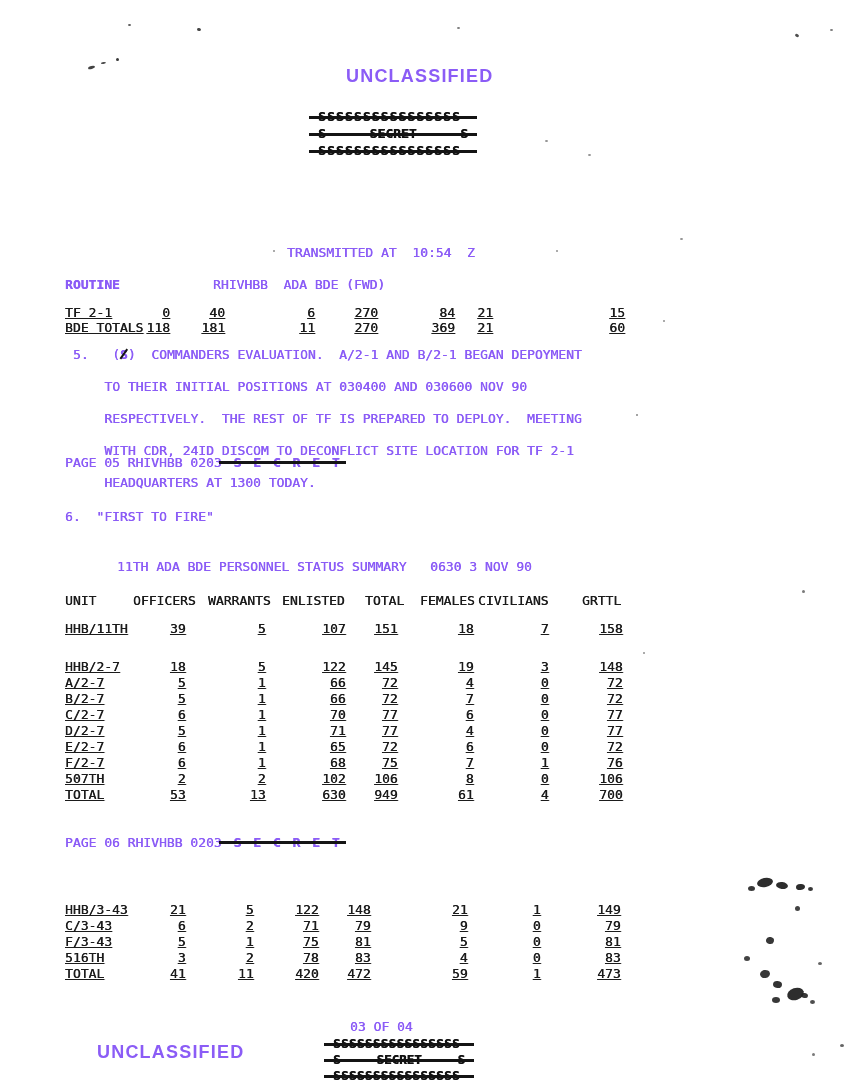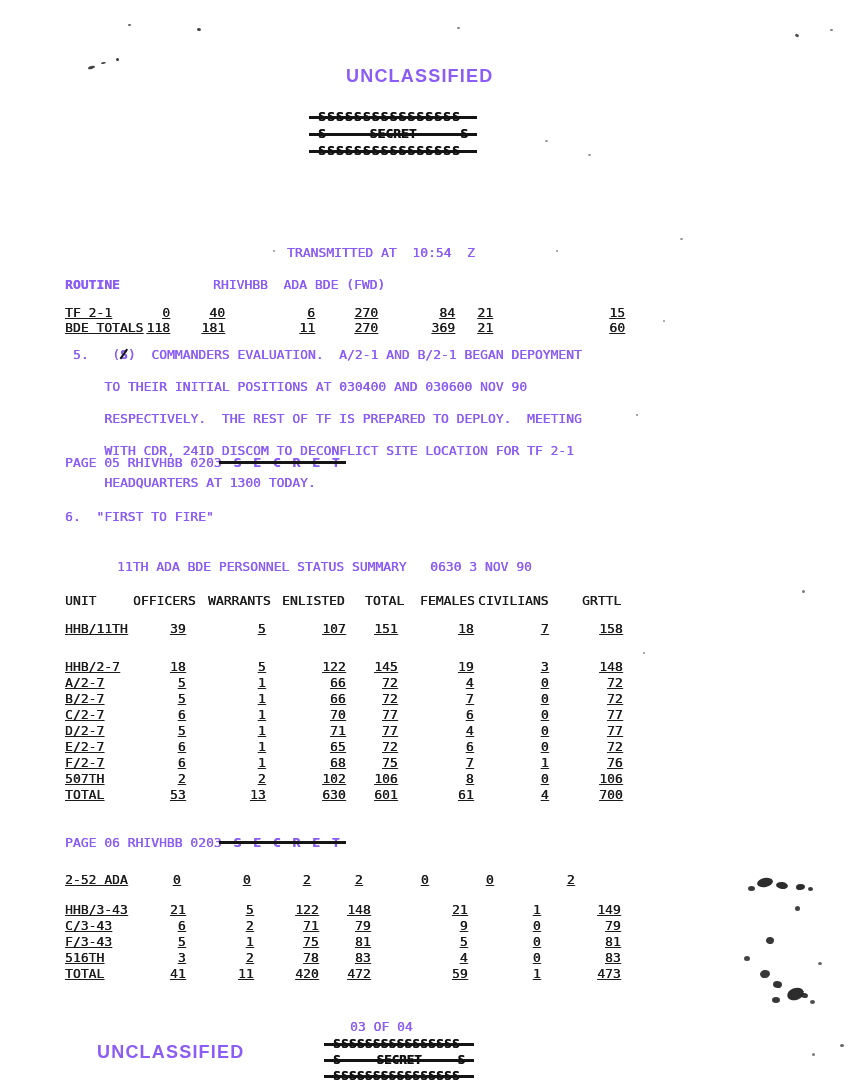--- a/index.html
+++ b/index.html
@@ -216,54 +216,30 @@
           <td>106</td>
           <td>8</td>
           <td>0</td>
           <td>106</td>
         </tr>
         <tr>
           <td>TOTAL</td>
           <td>53</td>
           <td>13</td>
           <td>630</td>
-          <td>601</td>
+          <td>949</td>
           <td>61</td>
           <td>4</td>
           <td>700</td>
         </tr>
       </tbody>
     </table>
 
   <div class="mono" style="left:65px;top:835px;"><span>PAGE 06 RHIVHBB 0203</span><span class="struck-secret">S E C R E T</span></div>
 
-  <table class="doc-table tf-table" style="left:65px;top:872px;">
-      <colgroup>
-        <col style="width: 62px;">
-        <col style="width: 53px;">
-        <col style="width: 70px;">
-        <col style="width: 60px;">
-        <col style="width: 52px;">
-        <col style="width: 66px;">
-        <col style="width: 65px;">
-        <col style="width: 81px;">
-      </colgroup>
-      <tbody>
-        <tr>
-          <td>2-52 ADA</td>
-          <td>0</td>
-          <td>0</td>
-          <td>2</td>
-          <td>2</td>
-          <td>0</td>
-          <td>0</td>
-          <td>2</td>
-        </tr>
-      </tbody>
-    </table>
 
   <table class="doc-table t343-table" style="left:65px;top:902px;">
       <colgroup>
         <col style="width: 62px;">
         <col style="width: 58px;">
         <col style="width: 68px;">
         <col style="width: 65px;">
         <col style="width: 52px;">
         <col style="width: 97px;">
         <col style="width: 73px;">

